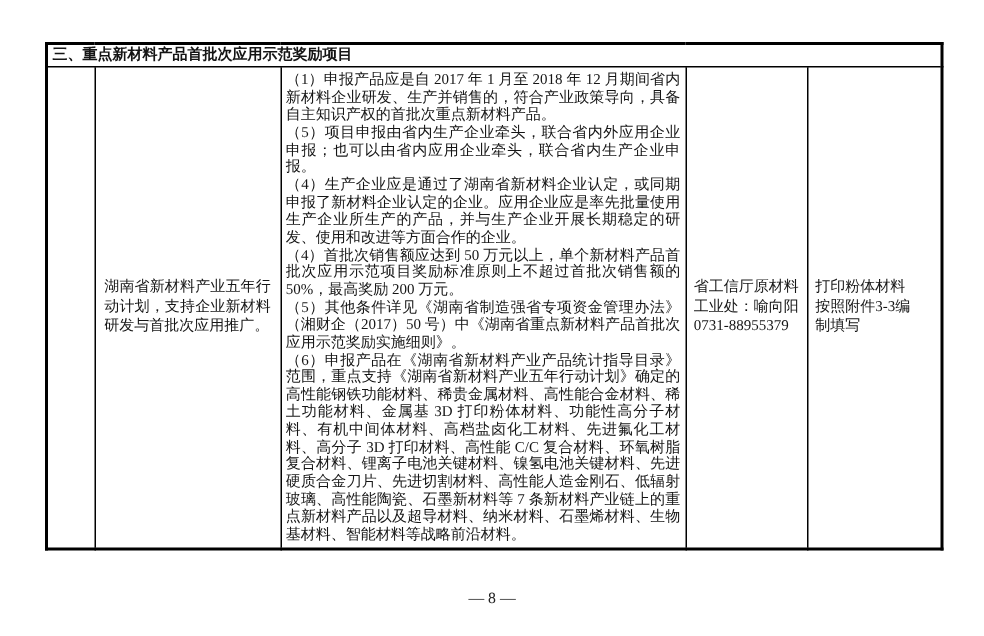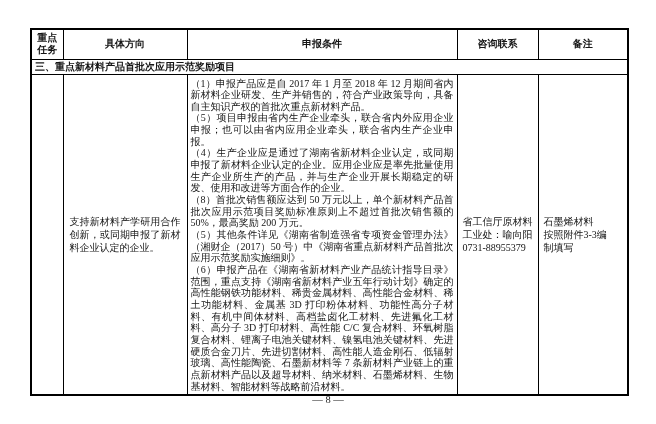--- a/index.html
+++ b/index.html
@@ -93,48 +93,40 @@
   <table class="doc-table">
     <colgroup>
       <col class="c-task">
       <col class="c-direction">
       <col class="c-conditions">
       <col class="c-contact">
       <col class="c-note">
     </colgroup>
 
     <tbody>
-        <tr class="header-row">
-      <th style="white-space: pre-line;">重点
-任务</th>
-      <th>具体方向</th>
-      <th>申报条件</th>
-      <th>咨询联系</th>
-      <th>备注</th>
-    </tr>
 
     <tr class="section-row">
       <td colspan="5">三、重点新材料产品首批次应用示范奖励项目</td>
     </tr>
 
     <tr class="main-row">
       <td class="cell-task"></td>
-      <td class="cell-direction">支持新材料产学研用合作创新，或同期申报了新材料企业认定的企业。</td>
+      <td class="cell-direction">湖南省新材料产业五年行动计划，支持企业新材料研发与首批次应用推广。</td>
       <td class="cell-conditions">
         <p>（1）申报产品应是自 2017 年 1 月至 2018 年 12 月期间省内新材料企业研发、生产并销售的，符合产业政策导向，具备自主知识产权的首批次重点新材料产品。</p>
         <p>（5）项目申报由省内生产企业牵头，联合省内外应用企业申报；也可以由省内应用企业牵头，联合省内生产企业申报。</p>
         <p>（4）生产企业应是通过了湖南省新材料企业认定，或同期申报了新材料企业认定的企业。应用企业应是率先批量使用生产企业所生产的产品，并与生产企业开展长期稳定的研发、使用和改进等方面合作的企业。</p>
-        <p>（8）首批次销售额应达到 50 万元以上，单个新材料产品首批次应用示范项目奖励标准原则上不超过首批次销售额的 50%，最高奖励 200 万元。</p>
+        <p>（4）首批次销售额应达到 50 万元以上，单个新材料产品首批次应用示范项目奖励标准原则上不超过首批次销售额的 50%，最高奖励 200 万元。</p>
         <p>（5）其他条件详见《湖南省制造强省专项资金管理办法》（湘财企（2017）50 号）中《湖南省重点新材料产品首批次应用示范奖励实施细则》。</p>
         <p>（6）申报产品在《湖南省新材料产业产品统计指导目录》范围，重点支持《湖南省新材料产业五年行动计划》确定的高性能钢铁功能材料、稀贵金属材料、高性能合金材料、稀土功能材料、金属基 3D 打印粉体材料、功能性高分子材料、有机中间体材料、高档盐卤化工材料、先进氟化工材料、高分子 3D 打印材料、高性能 C/C 复合材料、环氧树脂复合材料、锂离子电池关键材料、镍氢电池关键材料、先进硬质合金刀片、先进切割材料、高性能人造金刚石、低辐射玻璃、高性能陶瓷、石墨新材料等 7 条新材料产业链上的重点新材料产品以及超导材料、纳米材料、石墨烯材料、生物基材料、智能材料等战略前沿材料。</p>
       </td>
       <td class="cell-contact">省工信厅原材料
 工业处：喻向阳
 0731-88955379</td>
-      <td class="cell-note">石墨烯材料
+      <td class="cell-note">打印粉体材料
 按照附件3-3编
 制填写</td>
     </tr>
   </tbody>
     </table>
 
   <div class="page-footer">— 8 —</div>
 
 </div>
 

